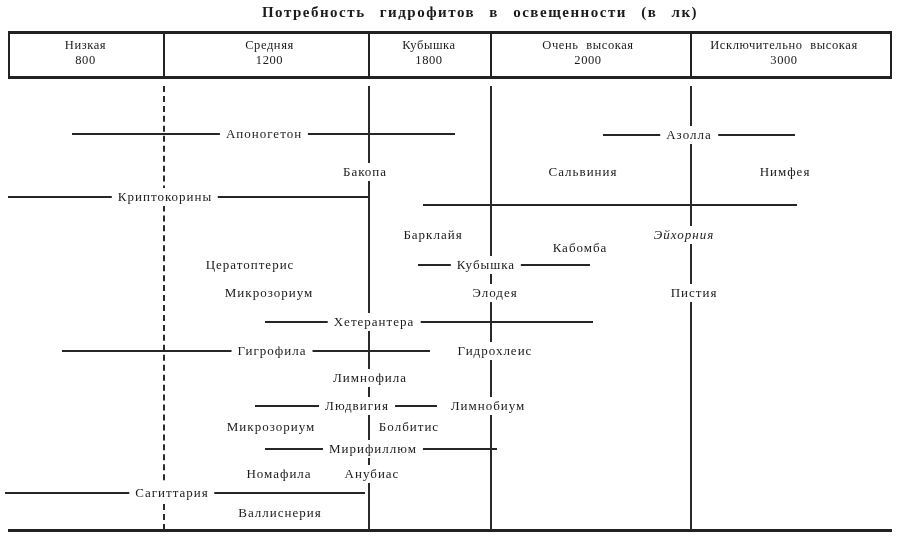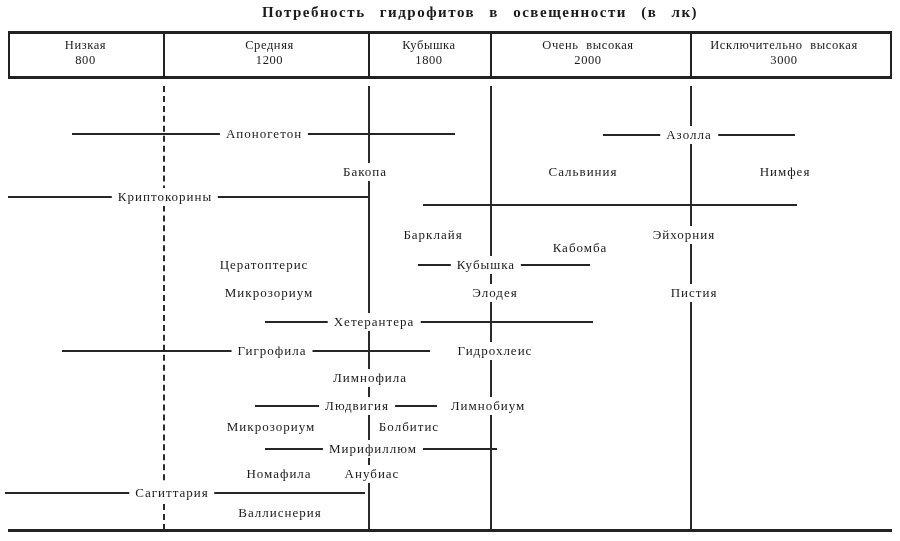--- a/index.html
+++ b/index.html
@@ -104,22 +104,22 @@
       <div class="sline" style="left: 603px; width: 192px; top: 134px;"></div>
       <div class="slabel" style="left: 689px; top: 135px;">Азолла</div>
       <div class="slabel" style="left: 365px; top: 172px;">Бакопа</div>
       <div class="slabel" style="left: 583px; top: 172px;">Сальвиния</div>
       <div class="slabel" style="left: 785px; top: 172px;">Нимфея</div>
       <div class="sline" style="left: 8px; width: 360px; top: 196px;"></div>
       <div class="slabel" style="left: 165px; top: 197px;">Криптокорины</div>
       <div class="sline" style="left: 423px; width: 374px; top: 204px;"></div>
       <div class="slabel" style="left: 580px; top: 205px; margin-top: 43px;">Кабомба</div>
       <div class="slabel" style="left: 433px; top: 235px;">Барклайя</div>
-      <div class="slabel" style="left: 684px; top: 235px;">Эйхорния</div>
-      <div class="slabel" style="left: 264px; top: 265px; text-align: center;">Цератоптерис</div>
+      <div class="slabel" style="left: 684px; top: 235px; font-style: italic;">Эйхорния</div>
+      <div class="slabel" style="left: 250px; top: 265px; text-align: center;">Цератоптерис</div>
       <div class="sline" style="left: 418px; width: 172px; top: 264px;"></div>
       <div class="slabel" style="left: 486px; top: 265px;">Кубышка</div>
       <div class="slabel" style="left: 269px; top: 293px;">Микрозориум</div>
       <div class="slabel" style="left: 495px; top: 293px;">Элодея</div>
       <div class="slabel" style="left: 694px; top: 293px;">Пистия</div>
       <div class="sline" style="left: 265px; width: 328px; top: 321px;"></div>
       <div class="slabel" style="left: 374px; top: 322px;">Хетерантера</div>
       <div class="sline" style="left: 62px; width: 368px; top: 350px;"></div>
       <div class="slabel" style="left: 272px; top: 351px;">Гигрофила</div>
       <div class="slabel" style="left: 495px; top: 351px;">Гидрохлеис</div>

